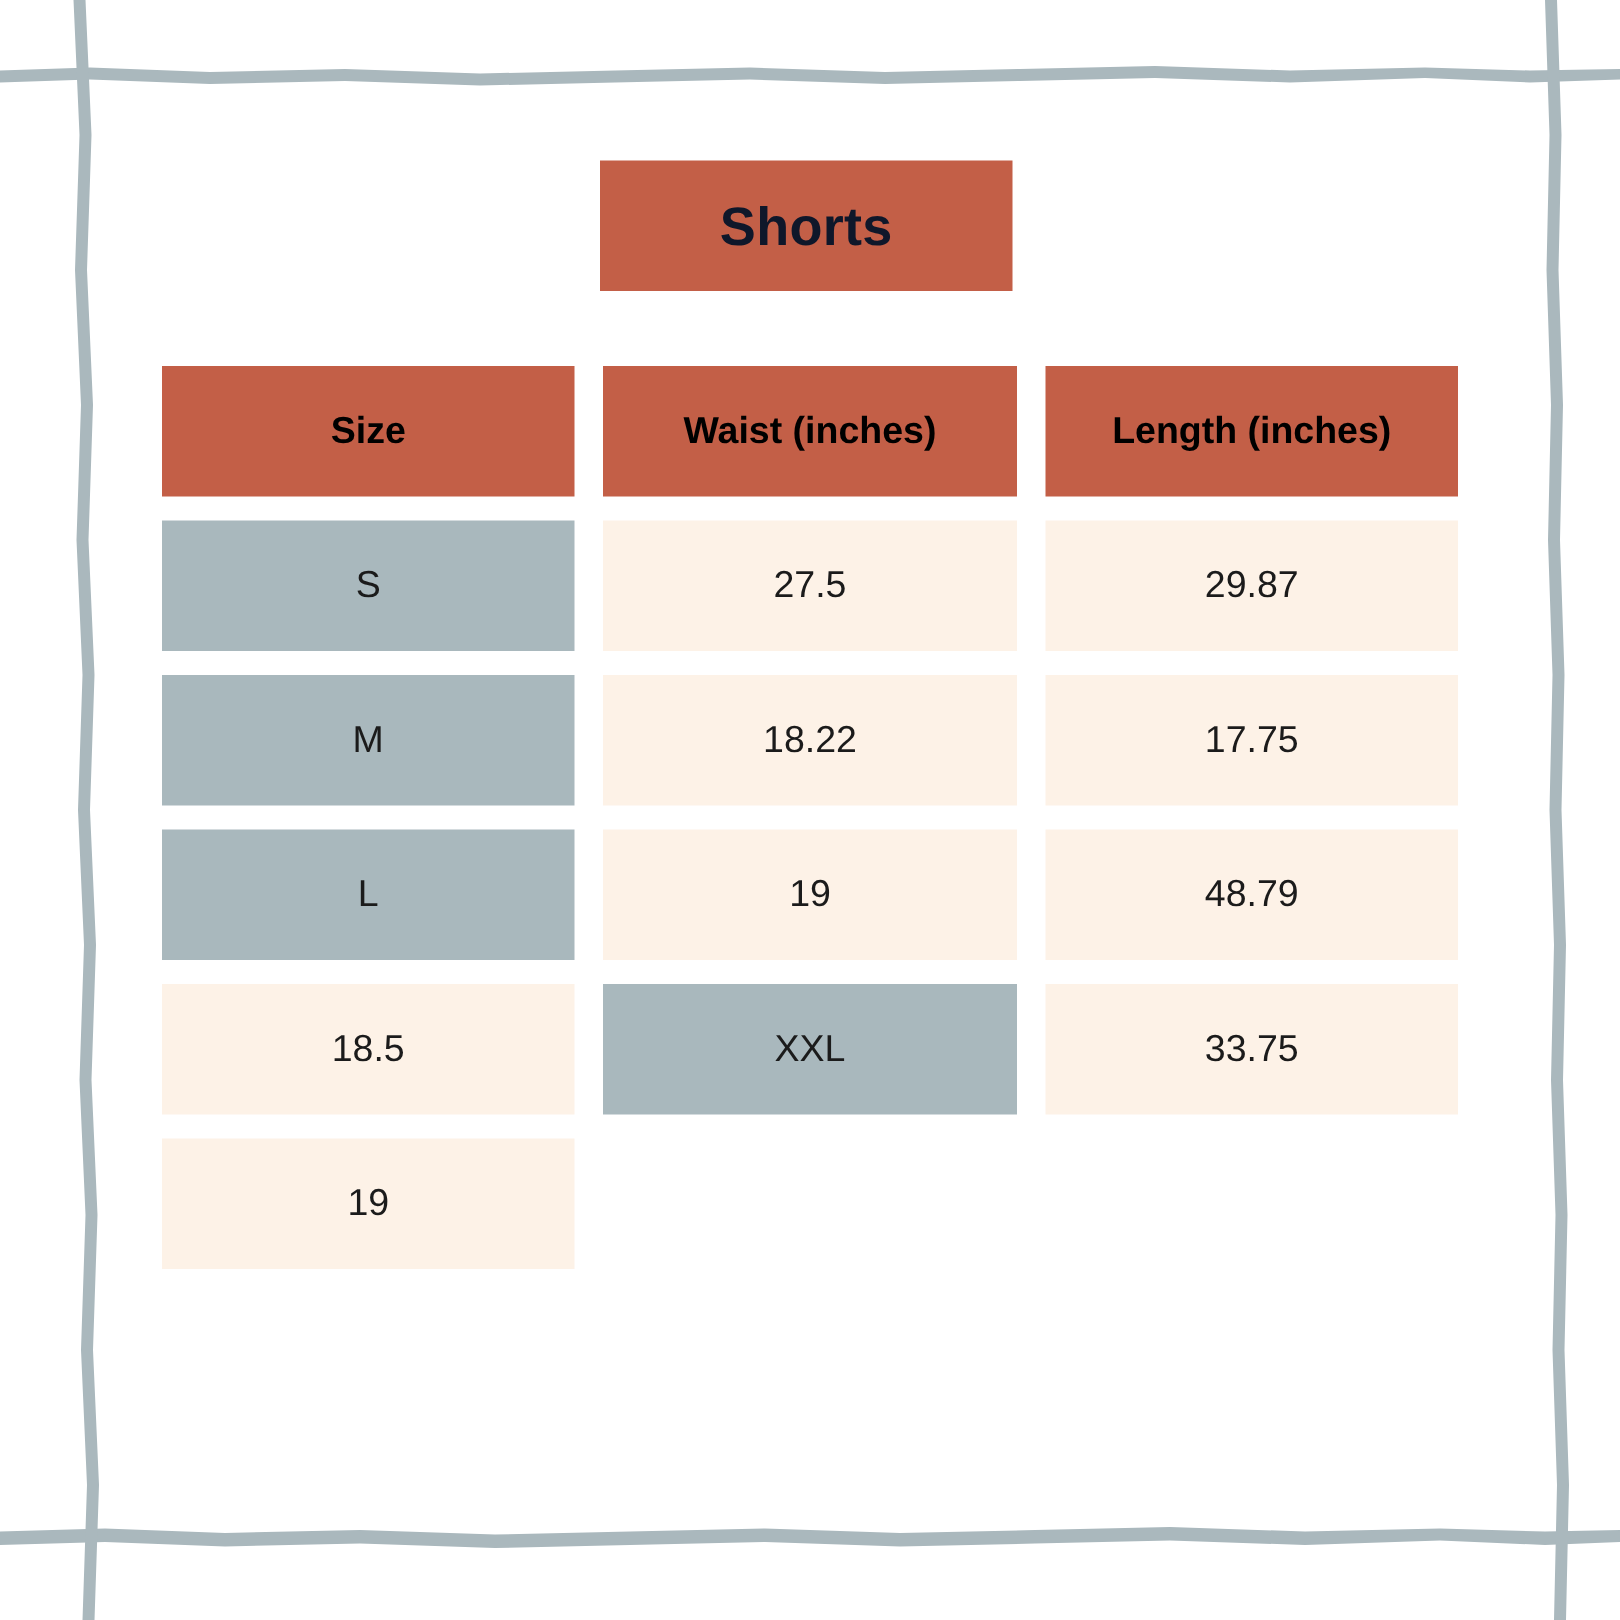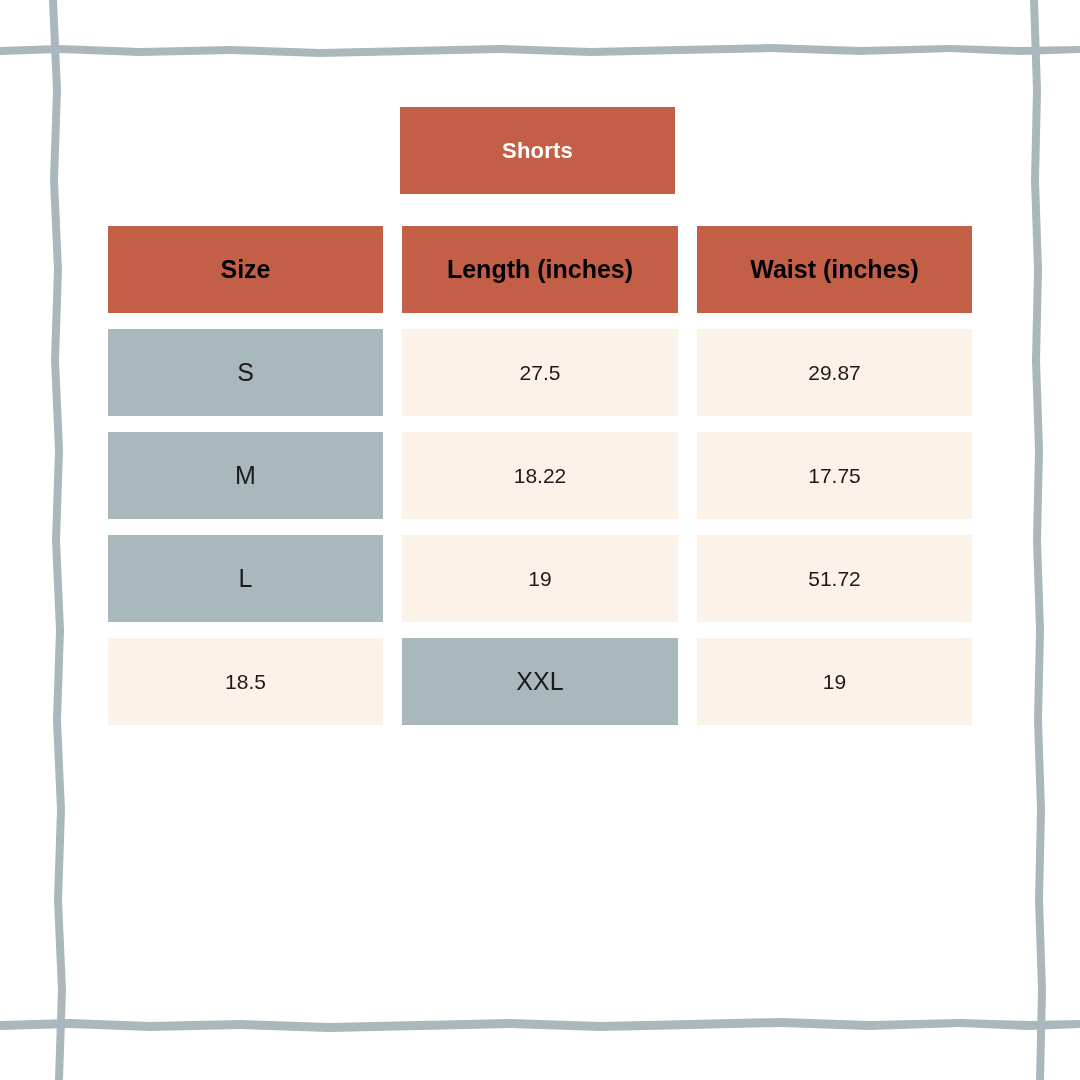--- a/index.html
+++ b/index.html
@@ -37,31 +37,31 @@
     left: 400px;
     top: 107px;
     width: 275px;
     height: 87px;
     background: #c35f47;
     display: flex;
     align-items: center;
     justify-content: center;
   }
   .title-text {
-    font-size: 22px;
+    font-size: 36px;
     font-weight: bold;
-    color: #ffffff;
+    color: #0f172a;
     letter-spacing: 0.2px;
   }
 
   
   .table {
     position: absolute;
     left: 108px;
-    top: 226px;
+    top: 244px;
     width: 936px;
     display: grid;
     grid-template-columns: 275px 276px 275px;
     column-gap: 19px;
     row-gap: 16px;
   }
 
   .cell {
     height: 87px;
     display: flex;
@@ -81,21 +81,21 @@
   .cell.size {
     background: #a9b8bd;
     color: #1b1b1b;
     font-size: 25px;
     font-weight: normal;
   }
 
   .cell.value {
     background: #fdf2e7;
     color: #1b1b1b;
-    font-size: 21px;
+    font-size: 25px;
     font-weight: normal;
   }
 </style>
 </head>
 <body>
 
 <svg id="frame" viewBox="0 0 1080 1080" xmlns="http://www.w3.org/2000/svg">
 
   <path d="M0,47 L60,45 L140,48 L230,46 L320,49 L410,47 L500,45 L590,48 L680,46 L770,44 L860,47 L950,45 L1020,47 L1080,46
            L1080,53 L1020,55 L950,52 L860,55 L770,52 L680,54 L590,56 L500,53 L410,55 L320,57 L230,54 L140,56 L60,53 L0,55 Z" fill="#aab8bd"></path>
@@ -112,34 +112,35 @@
 
 <div id="sheet">
 
   <div class="title-block">
     <span class="title-text">Shorts</span>
   </div>
 
   <div class="table">
 
     <div class="cell header">Size</div>
+    <div class="cell header">Waist (inches)</div>
     <div class="cell header">Length (inches)</div>
-    <div class="cell header">Waist (inches)</div>
 
     <div class="cell size">S</div>
     <div class="cell value">27.5</div>
     <div class="cell value">29.87</div>
 
     <div class="cell size">M</div>
     <div class="cell value">18.22</div>
     <div class="cell value">17.75</div>
 
     <div class="cell size">L</div>
     <div class="cell value">19</div>
 
-    <div class="cell value">51.72</div>
+    <div class="cell value">48.79</div>
     <div class="cell value">18.5</div>
 
     <div class="cell size">XXL</div>
+    <div class="cell value">33.75</div>
     <div class="cell value">19</div>
 
   </div>
 </div>
 
 </body></html>

